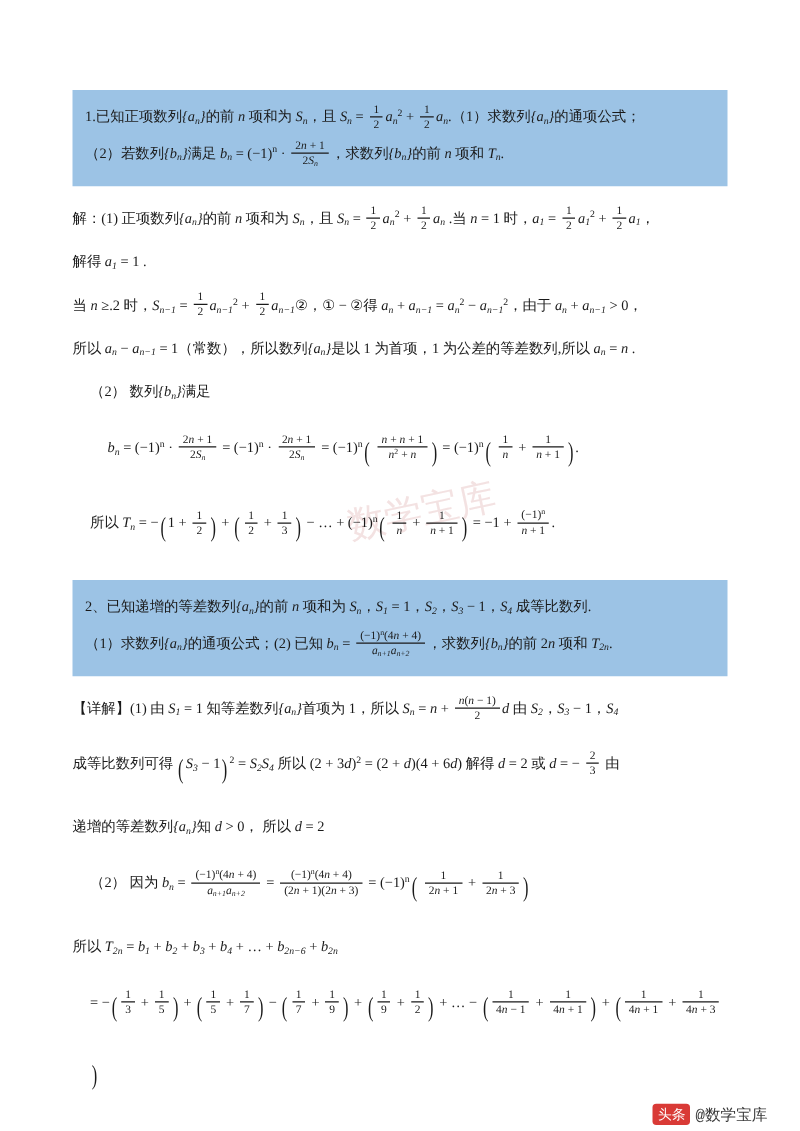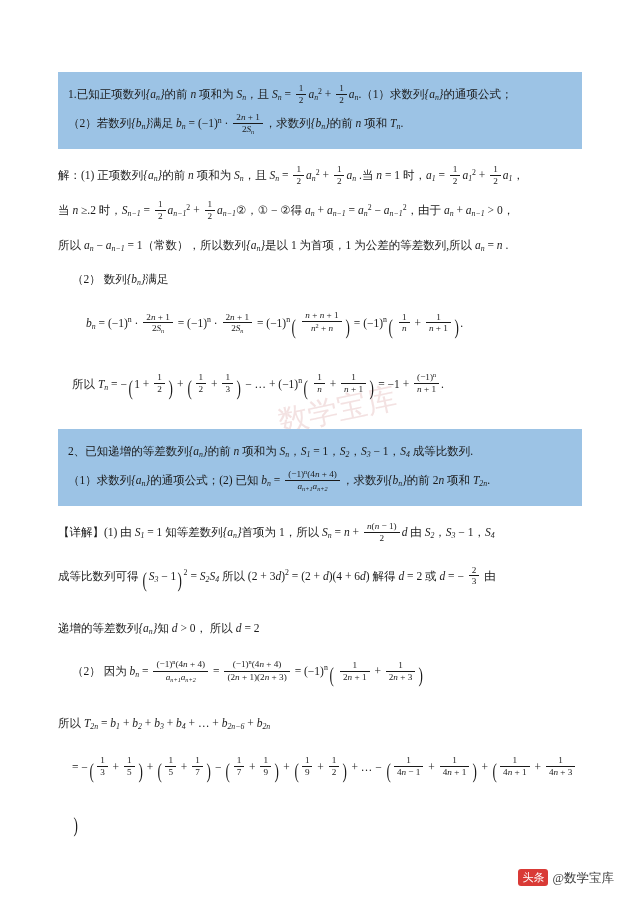--- a/index.html
+++ b/index.html
@@ -76,24 +76,24 @@
   .bigparen {
     display: inline-block;
     font-size: 1.9em;
     vertical-align: -0.34em;
     font-weight: 300;
     transform: scaleX(0.6);
   }
   .footer {
     position: absolute;
     right: 26px;
-    bottom: 18px;
+    bottom: 4px;
     font-size: 12.5px;
     color: #3a3a3a;
-    font-family: Liberation Serif, serif;
+    font-family: Liberation Mono, monospace;
     z-index: 2;
   }
   .toutiao-badge {
     display: inline-block;
     background: #d93a36;
     color: #fff;
     border-radius: 3px;
     font-size: 11px;
     padding: 1px 4px;
     margin-right: 4px;
@@ -125,20 +125,23 @@
     </div>
 
     <div class="para">
       解：(1) 正项数列<i>{a</i><span class="sub">n</span><i>}</i>的前 <i>n</i> 项和为 <i>S</i><span class="sub">n</span>，且 <i>S</i><span class="sub">n</span> =
       <span class="frac"><span class="num">1</span><span class="den">2</span></span><i>a</i><span class="sub">n</span><span class="sup">2</span> +
       <span class="frac"><span class="num">1</span><span class="den">2</span></span><i>a</i><span class="sub">n</span> .当 <i>n</i> = 1 时，<i>a</i><span class="sub">1</span> =
       <span class="frac"><span class="num">1</span><span class="den">2</span></span><i>a</i><span class="sub">1</span><span class="sup">2</span> +
       <span class="frac"><span class="num">1</span><span class="den">2</span></span><i>a</i><span class="sub">1</span>，
     </div>
 
+    <div class="para">
+      解得 <i>a</i><span class="sub">1</span> = 1 .
+    </div>
 
     <div class="para">
       当 <i>n</i> ≥.2 时，<i>S</i><span class="sub">n−1</span> =
       <span class="frac"><span class="num">1</span><span class="den">2</span></span><i>a</i><span class="sub">n−1</span><span class="sup">2</span> +
       <span class="frac"><span class="num">1</span><span class="den">2</span></span><i>a</i><span class="sub">n−1</span>②，① − ②得 <i>a</i><span class="sub">n</span> + <i>a</i><span class="sub">n−1</span> = <i>a</i><span class="sub">n</span><span class="sup">2</span> − <i>a</i><span class="sub">n−1</span><span class="sup">2</span>，由于 <i>a</i><span class="sub">n</span> + <i>a</i><span class="sub">n−1</span> &gt; 0，
     </div>
 
     <div class="para">
       所以 <i>a</i><span class="sub">n</span> − <i>a</i><span class="sub">n−1</span> = 1（常数），所以数列<i>{a</i><span class="sub">n</span><i>}</i>是以 1 为首项，1 为公差的等差数列,所以 <i>a</i><span class="sub">n</span> = <i>n</i> .
     </div>

